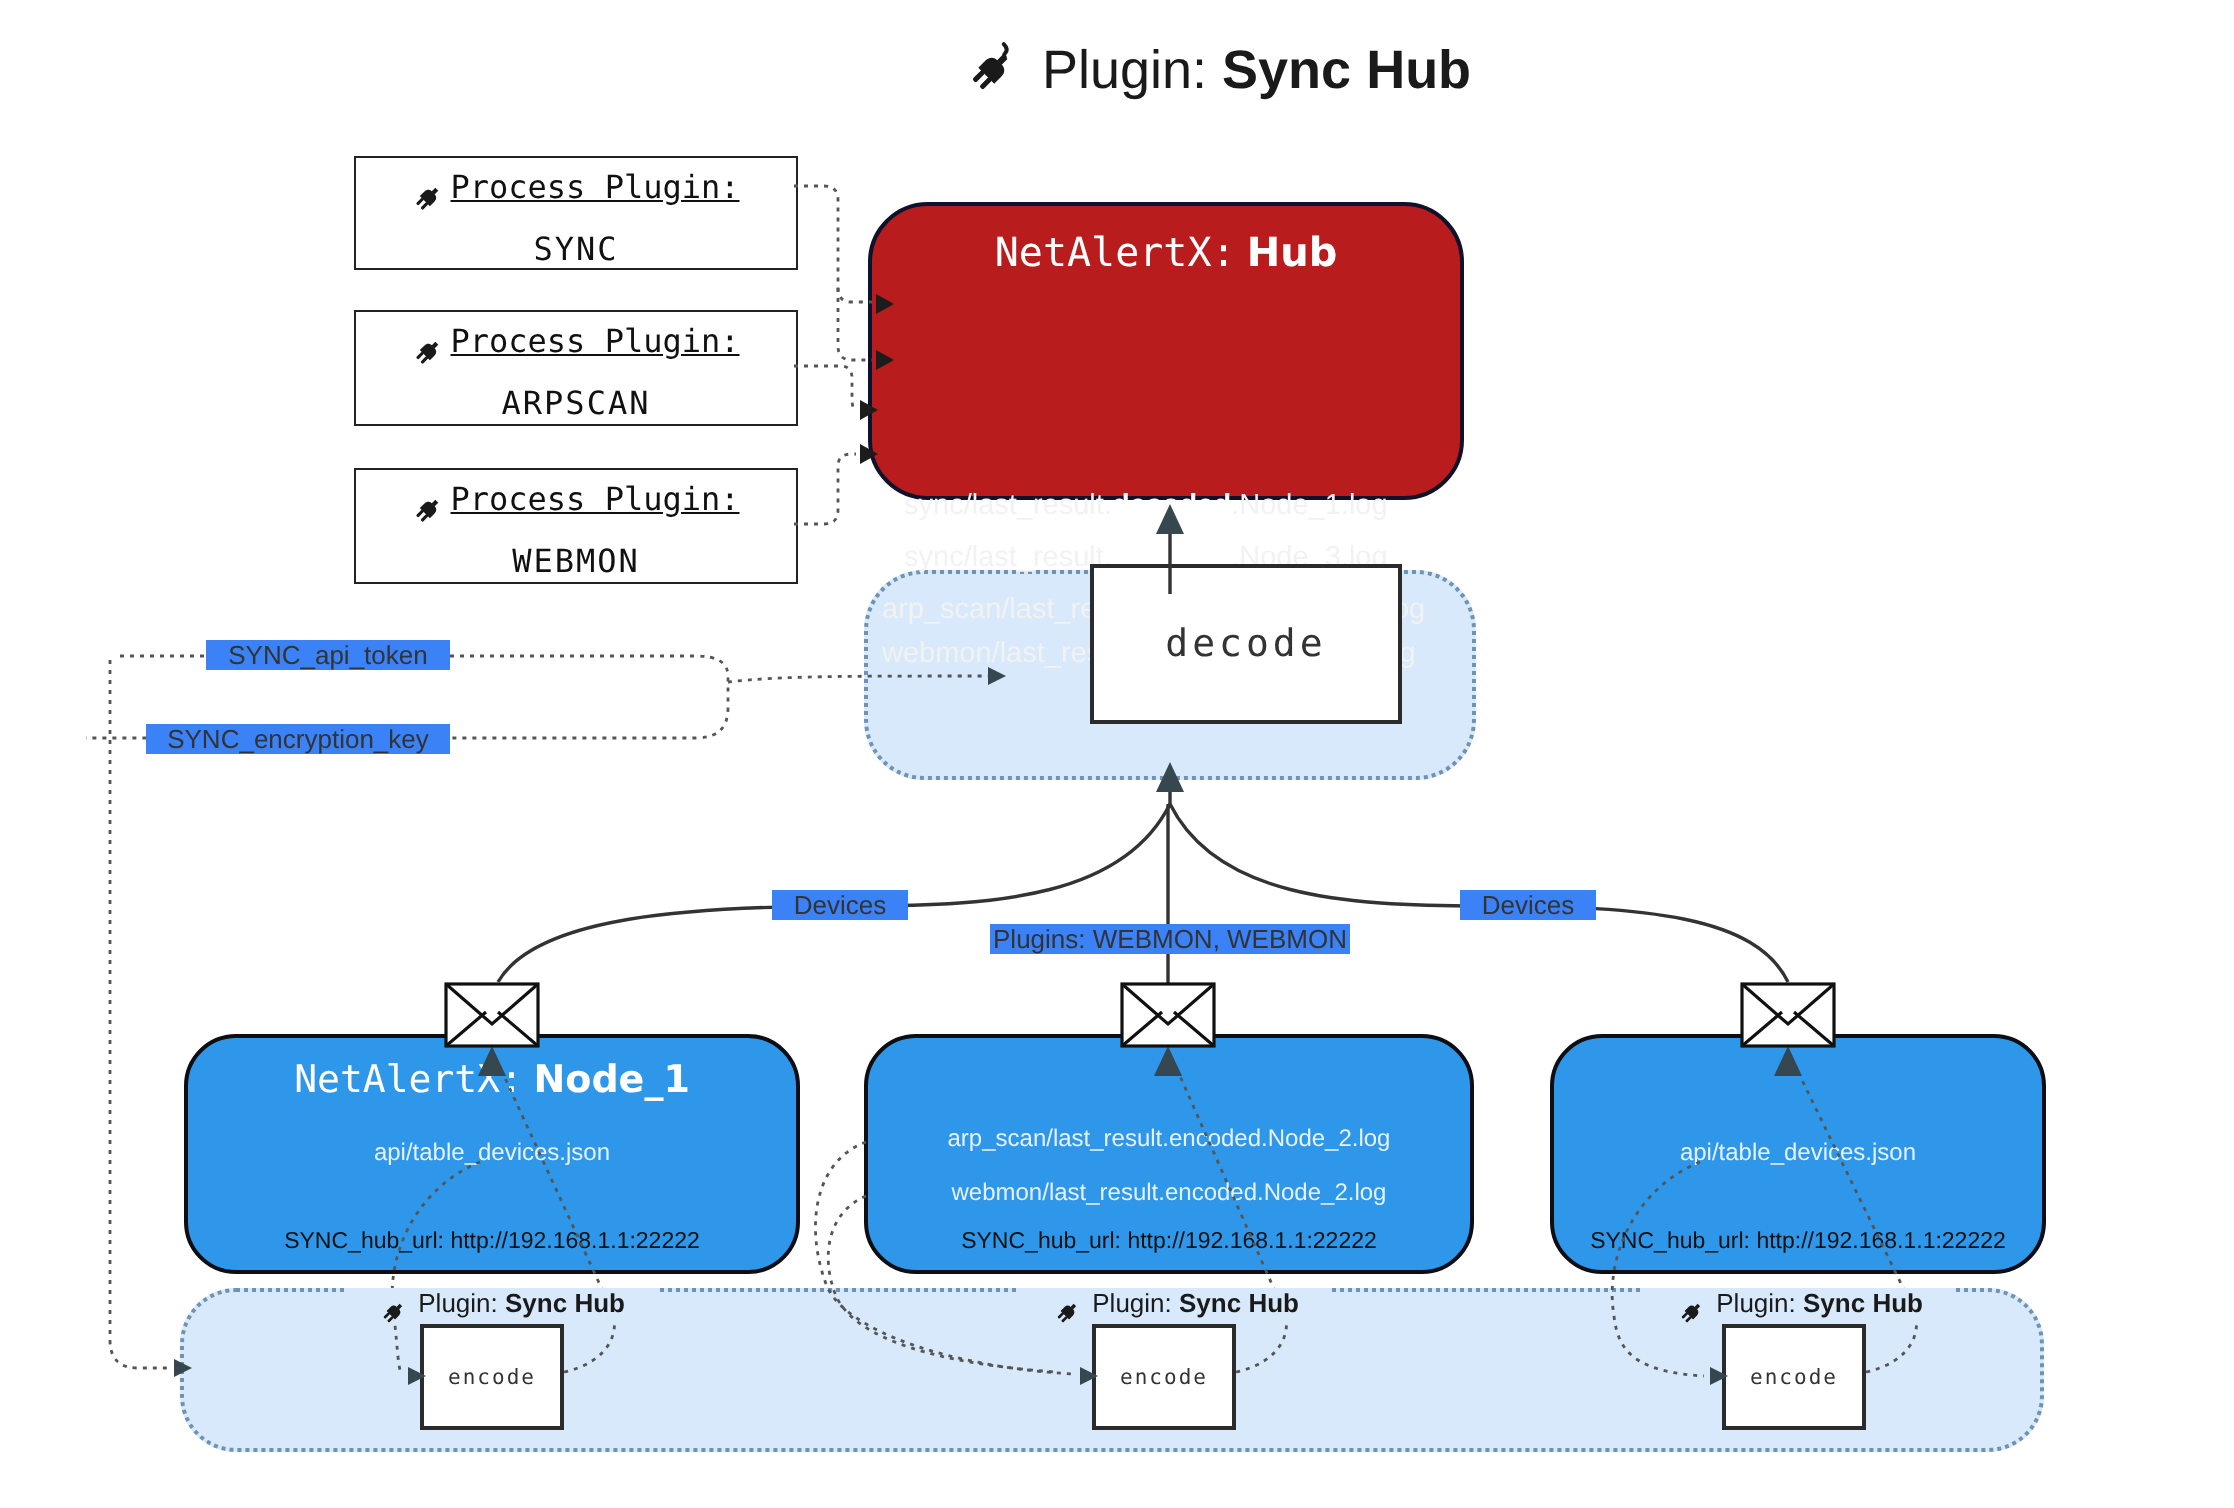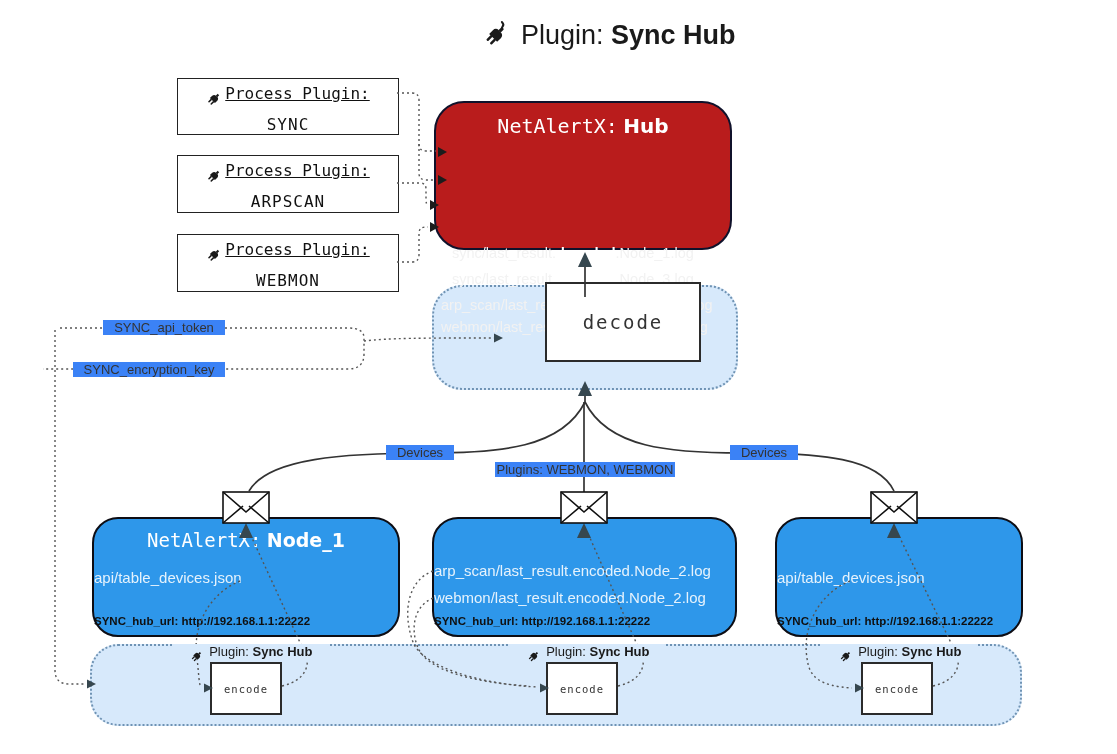--- a/index.html
+++ b/index.html
@@ -43,22 +43,22 @@
   .encode-box{top:662px;width:72px;height:53px;font-size:10.5px;letter-spacing:1px;}
   .enc-lbl{position:absolute;top:644px;height:16px;line-height:16px;text-align:center;font-size:13px;
            background:#d7e9fb;z-index:10;white-space:nowrap;padding:0 3px;}
   .enc-lbl b{font-weight:700;}
 
   
   .node{position:absolute;top:517px;height:120px;background:#2e97ea;border:2.5px solid #0d0d14;
         border-radius:26px;box-sizing:border-box;z-index:2;color:#fff;}
   .node-title{position:absolute;top:10px;left:0;width:100%;text-align:center;font-size:19px;white-space:nowrap;}
   .node-title b{font-family:"DejaVu Sans",sans-serif;font-weight:700;text-align:center;}
-  .nline{position:absolute;left:0;width:100%;font-size:15px;color:rgba(255,255,255,.88);white-space:nowrap;}
-  .nurl{position:absolute;left:0;width:100%;top:96px;text-align:left;font-size:11.5px;font-weight:700;color:#101010;}
+  .nline{position:absolute;left:0;width:100%;text-align:center;font-size:12px;color:rgba(255,255,255,.88);white-space:nowrap;}
+  .nurl{position:absolute;left:0;width:100%;top:96px;text-align:center;font-size:11.5px;font-weight:400;color:#101010;}
 
   
   .lbl{position:absolute;z-index:10;font-size:13px;color:#333;text-align:center;background:#3b82f6;white-space:nowrap;}
 </style>
 </head>
 <body>
 
 <div class="stage">
 
   <svg class="wires" viewBox="0 0 1117 754">

